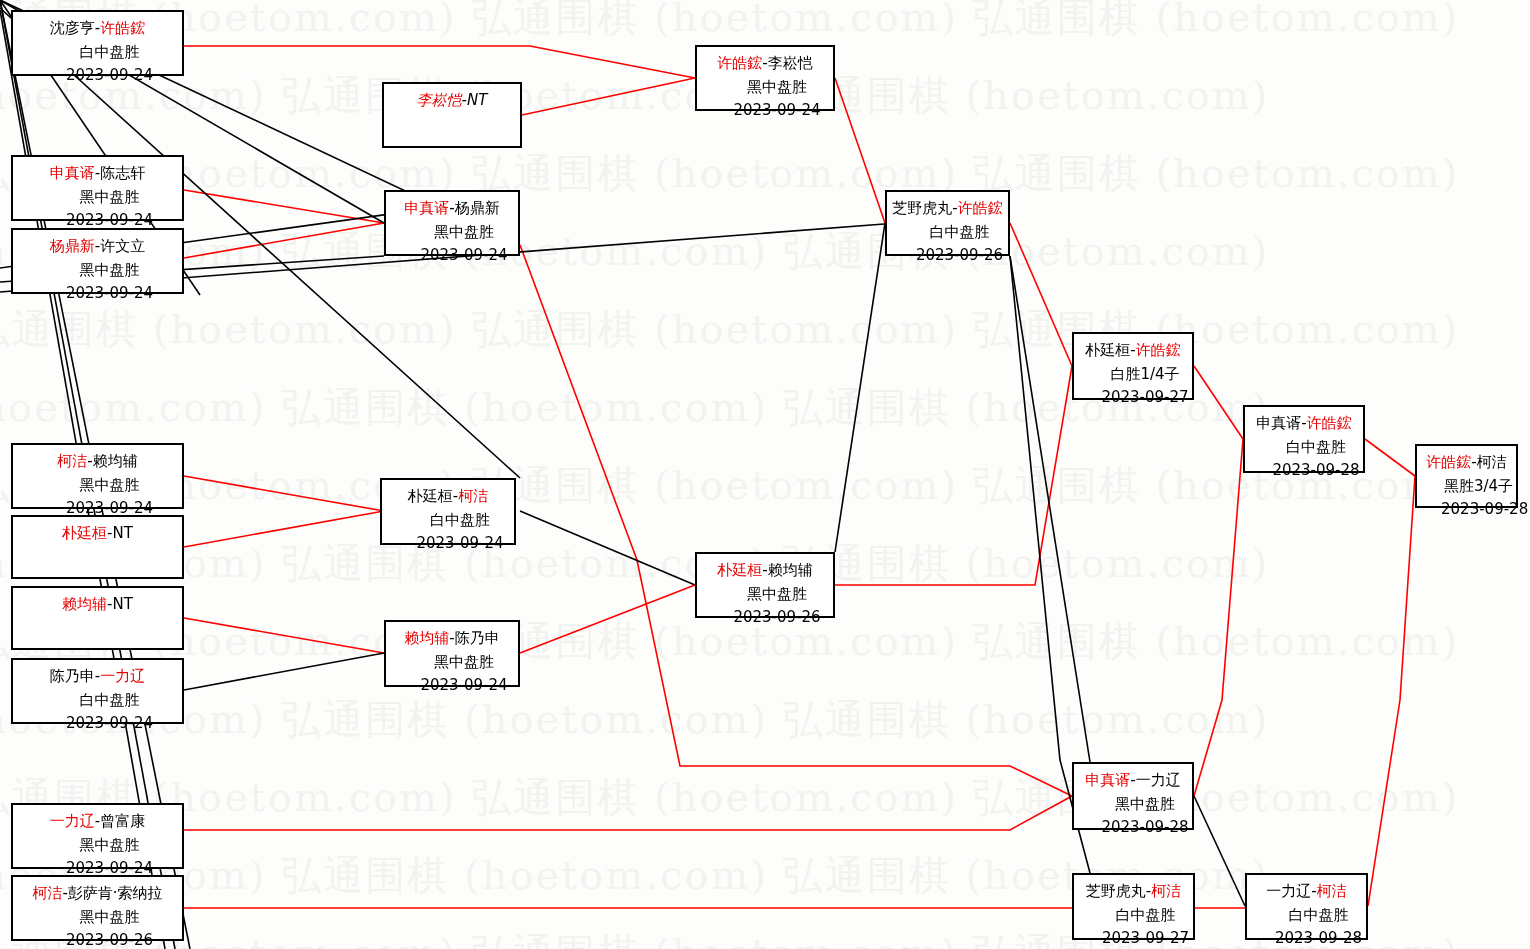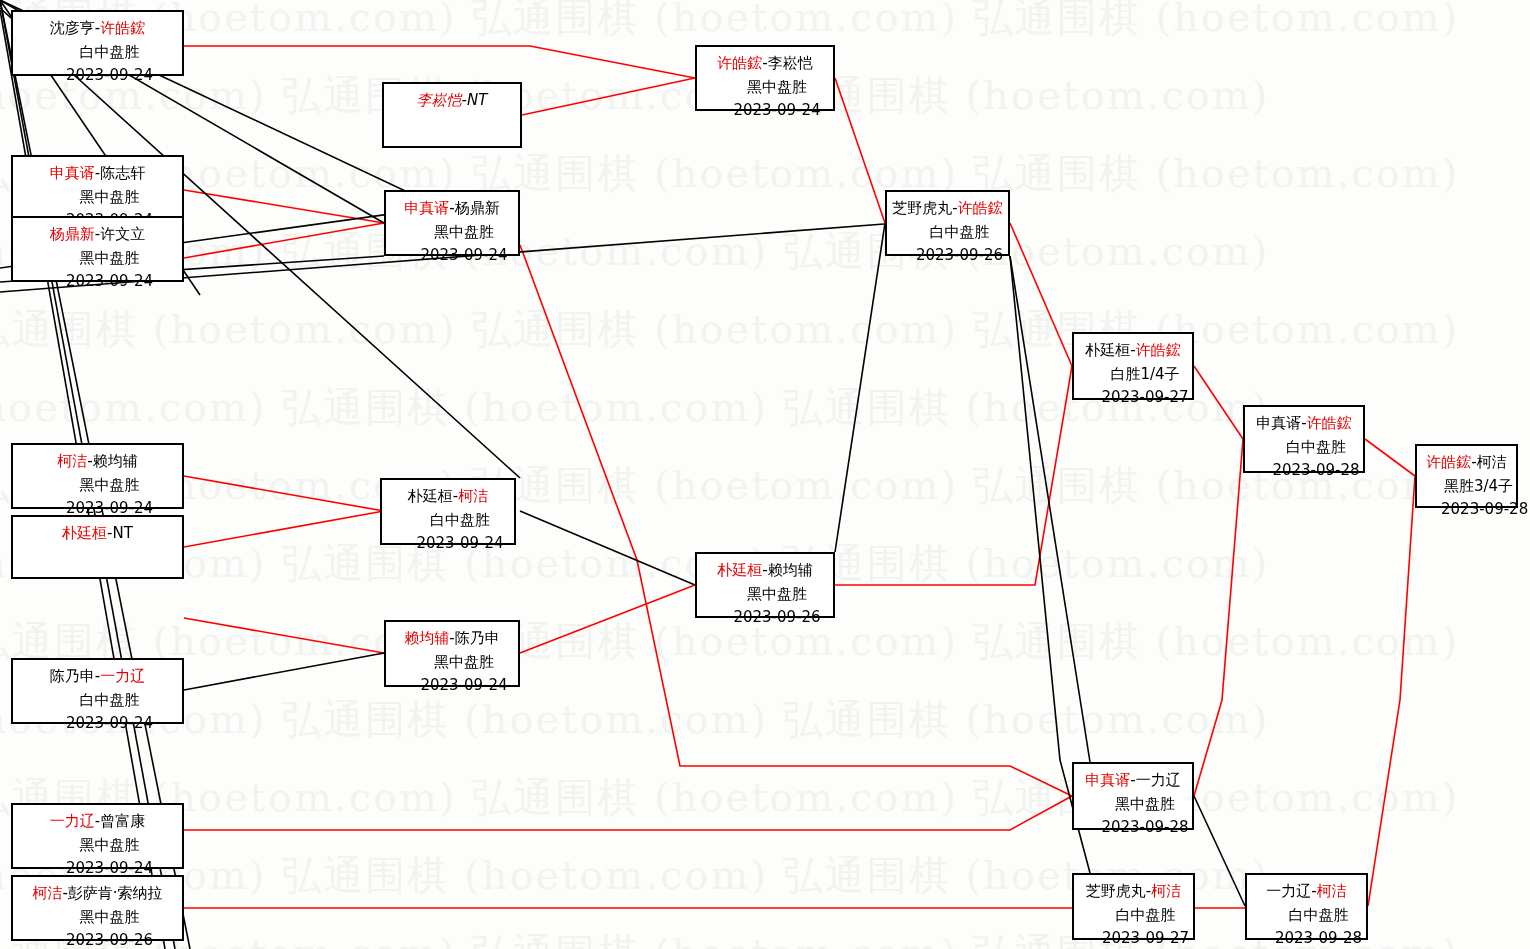--- a/index.html
+++ b/index.html
@@ -113,21 +113,21 @@
         <span class="ln">2023-09-24</span>
       </div>
       <div class="node" style="left: 382px; top: 82px; width: 140px; height: 66px; border-color: rgb(0, 0, 0); font-style: italic;">
         <span class="pair"><span class="w">李崧恺</span><span class="sep">-</span><span class="l">NT</span></span>
       </div>
       <div class="node" style="left: 11px; top: 155px; width: 173px; height: 66px; border-color: rgb(0, 0, 0);">
         <span class="pair"><span class="w">申真谞</span><span class="sep">-</span><span class="l">陈志轩</span></span>
         <span class="ln">黑中盘胜</span>
         <span class="ln">2023-09-24</span>
       </div>
-      <div class="node" style="left: 11px; top: 216px; width: 173px; height: 66px; border-color: rgb(0, 0, 0);">
+      <div class="node" style="left: 11px; top: 228px; width: 173px; height: 66px; border-color: rgb(0, 0, 0);">
         <span class="pair"><span class="w">杨鼎新</span><span class="sep">-</span><span class="l">许文立</span></span>
         <span class="ln">黑中盘胜</span>
         <span class="ln">2023-09-24</span>
       </div>
       <div class="node" style="left: 695px; top: 45px; width: 140px; height: 66px; border-color: rgb(0, 0, 0);">
         <span class="pair"><span class="w">许皓鋐</span><span class="sep">-</span><span class="l">李崧恺</span></span>
         <span class="ln">黑中盘胜</span>
         <span class="ln">2023-09-24</span>
       </div>
       <div class="node" style="left: 384px; top: 190px; width: 136px; height: 66px; border-color: rgb(0, 0, 0);">
@@ -140,20 +140,23 @@
         <span class="ln">白中盘胜</span>
         <span class="ln">2023-09-26</span>
       </div>
       <div class="node" style="left: 11px; top: 443px; width: 173px; height: 66px; border-color: rgb(0, 0, 0);">
         <span class="pair"><span class="w">柯洁</span><span class="sep">-</span><span class="l">赖均辅</span></span>
         <span class="ln">黑中盘胜</span>
         <span class="ln">2023-09-24</span>
       </div>
       <div class="node" style="left: 11px; top: 515px; width: 173px; height: 64px; border-color: rgb(0, 0, 0);">
         <span class="pair"><span class="w">朴廷桓</span><span class="sep">-</span><span class="l">NT</span></span>
+      </div>
+      <div class="node" style="left: 11px; top: 586px; width: 173px; height: 64px; border-color: rgb(0, 0, 0);">
+        <span class="pair"><span class="w">赖均辅</span><span class="sep">-</span><span class="l">NT</span></span>
       </div>
       <div class="node" style="left: 11px; top: 658px; width: 173px; height: 66px; border-color: rgb(0, 0, 0);">
         <span class="pair"><span class="l">陈乃申</span><span class="sep">-</span><span class="w">一力辽</span></span>
         <span class="ln">白中盘胜</span>
         <span class="ln">2023-09-24</span>
       </div>
       <div class="node" style="left: 380px; top: 478px; width: 136px; height: 67px; border-color: rgb(0, 0, 0);">
         <span class="pair"><span class="l">朴廷桓</span><span class="sep">-</span><span class="w">柯洁</span></span>
         <span class="ln">白中盘胜</span>
         <span class="ln">2023-09-24</span>

